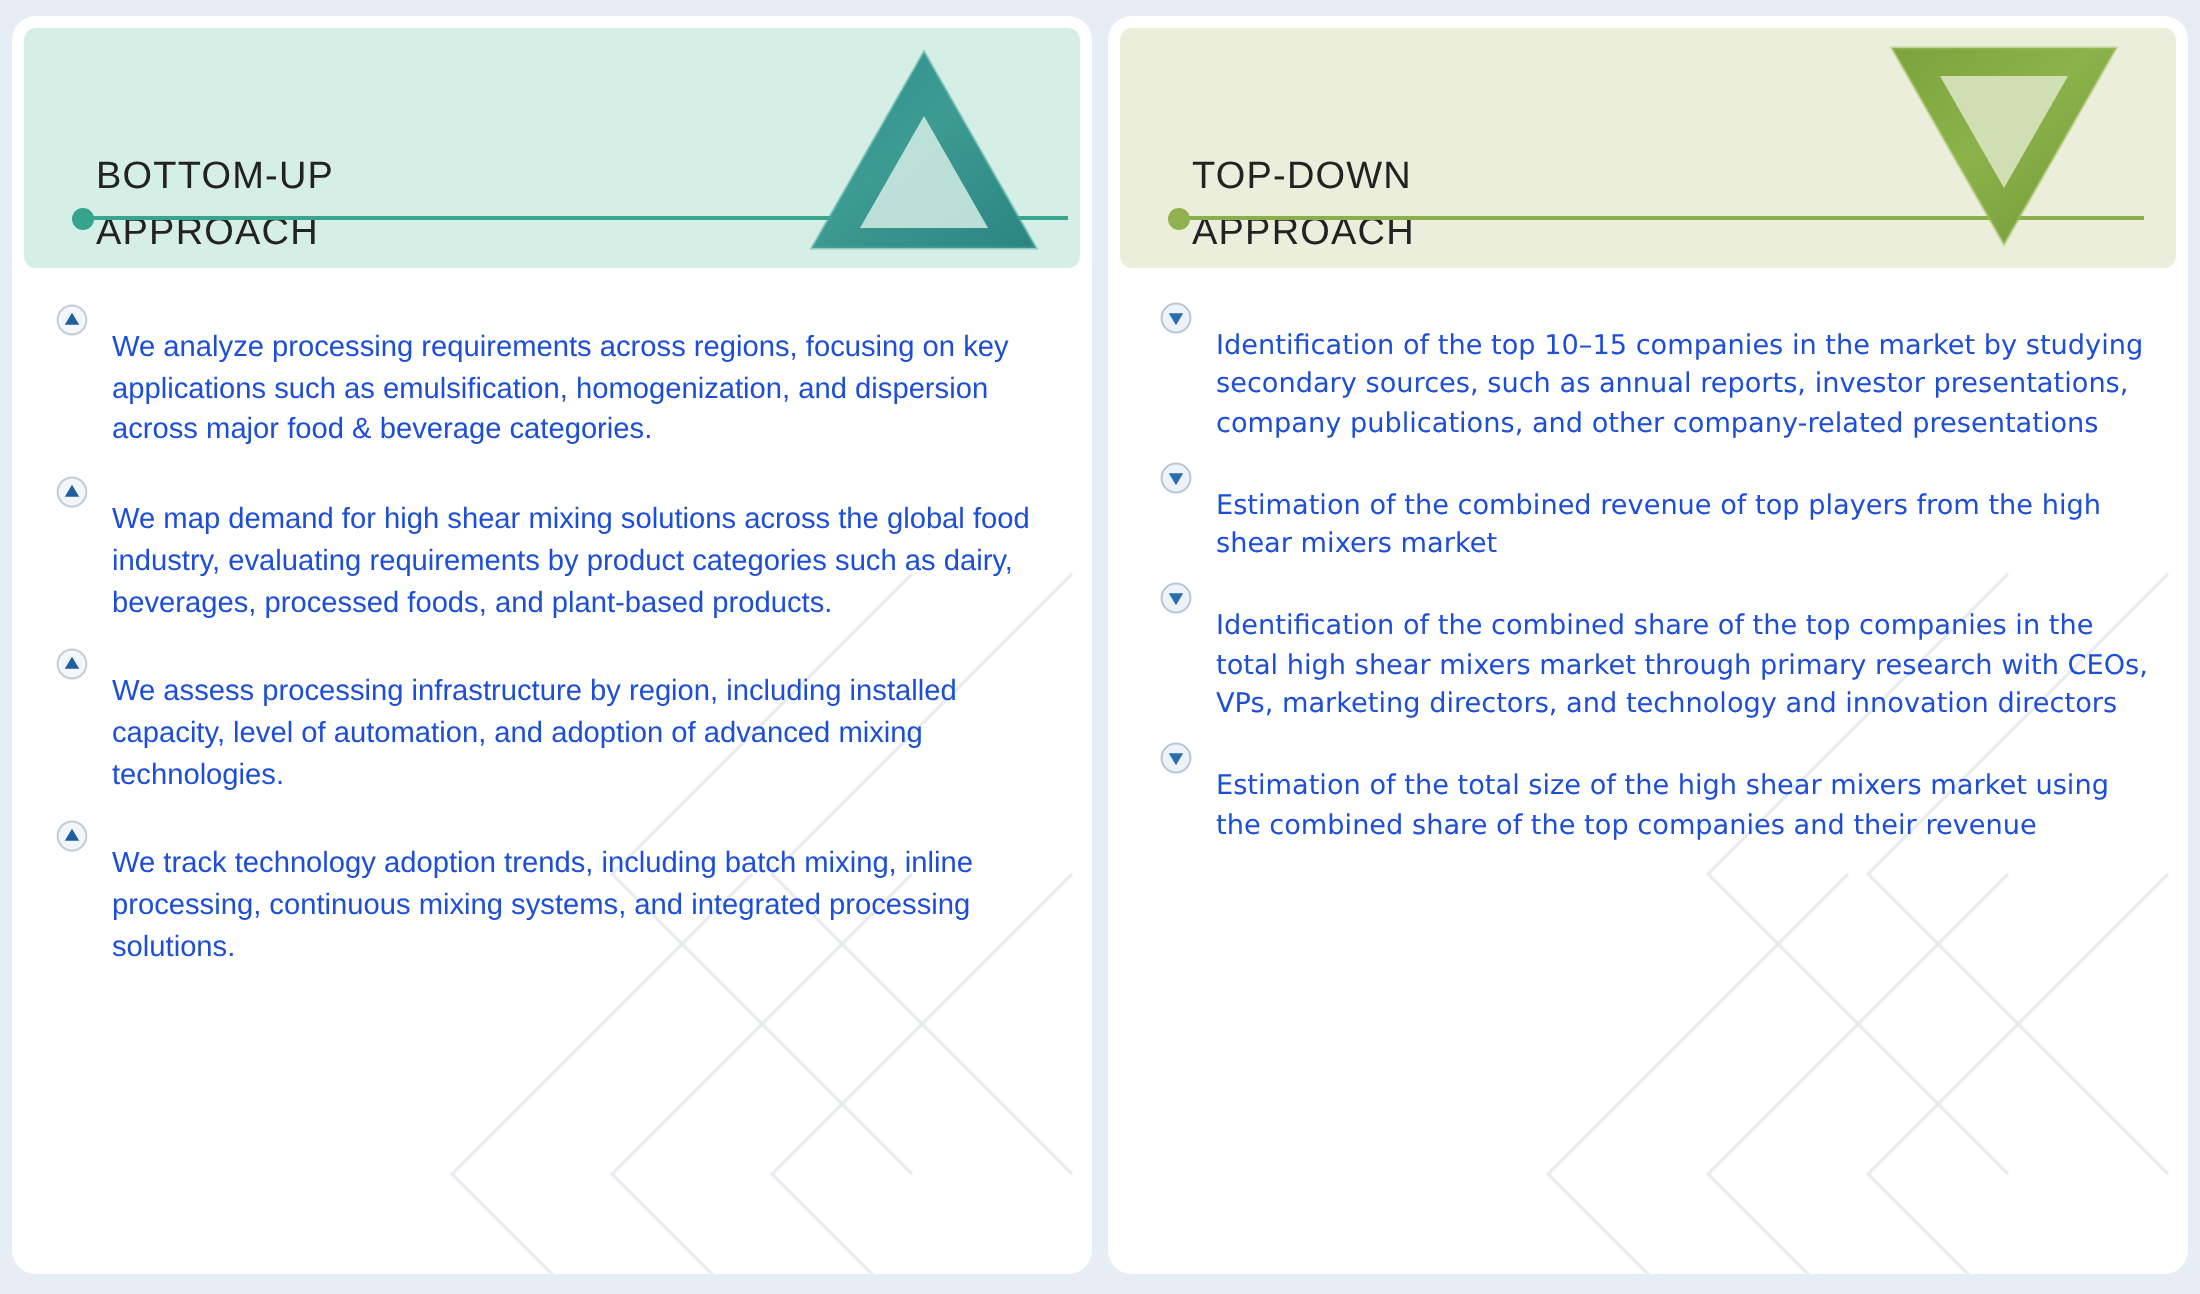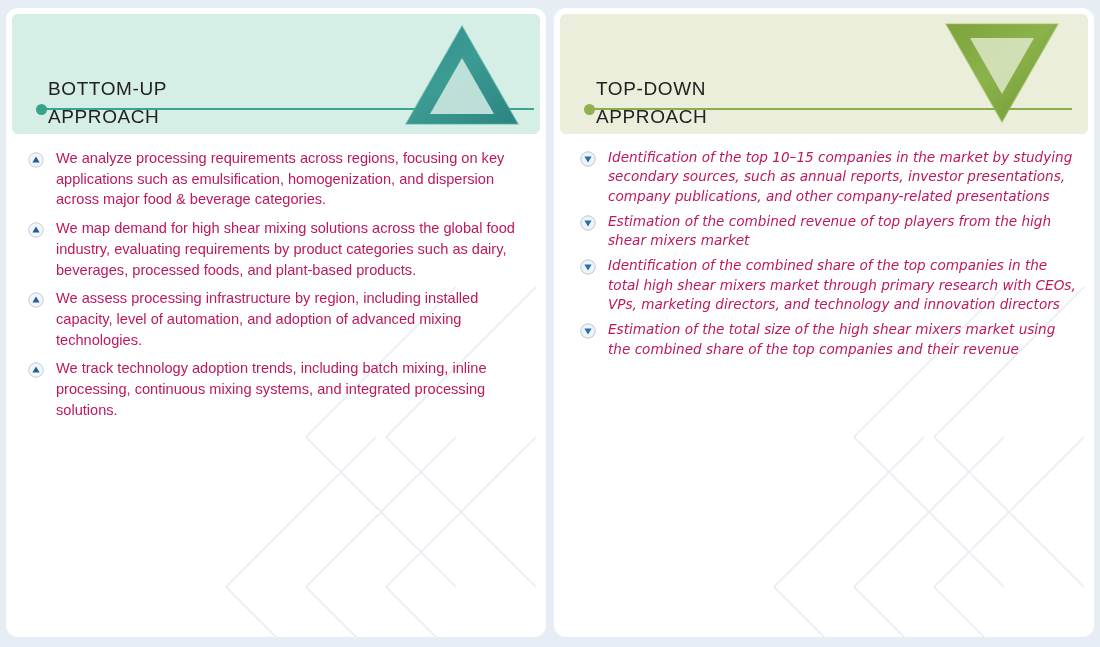--- a/index.html
+++ b/index.html
@@ -123,26 +123,27 @@
     flex: 0 0 auto;
     width: 16px;
     height: 16px;
     margin-top: 4px;
     margin-right: 12px;
   }
 
   .item-text {
     font-size: 14.6px;
     line-height: 1.42;
-    color: #be185d;
+    color: #1d4ed8;
+    margin-top: 16px;
   }
 
   .panel-left .item-text  { font-family: "Liberation Sans", sans-serif; }
   .panel-right .item-text { font-family: "DejaVu Sans", sans-serif; font-size: 13.6px; }
-  .panel-right .item      { margin-bottom: 6px; font-style: italic; }
+  .panel-right .item      { margin-bottom: 6px; }
   .panel-right .list      { padding-left: 26px; padding-right: 18px; }
   .panel-right .bullet    { margin-top: 3px; }
 </style>
 </head>
 <body>
 
 <div class="page">
 
   <div class="panel panel-left">
 

